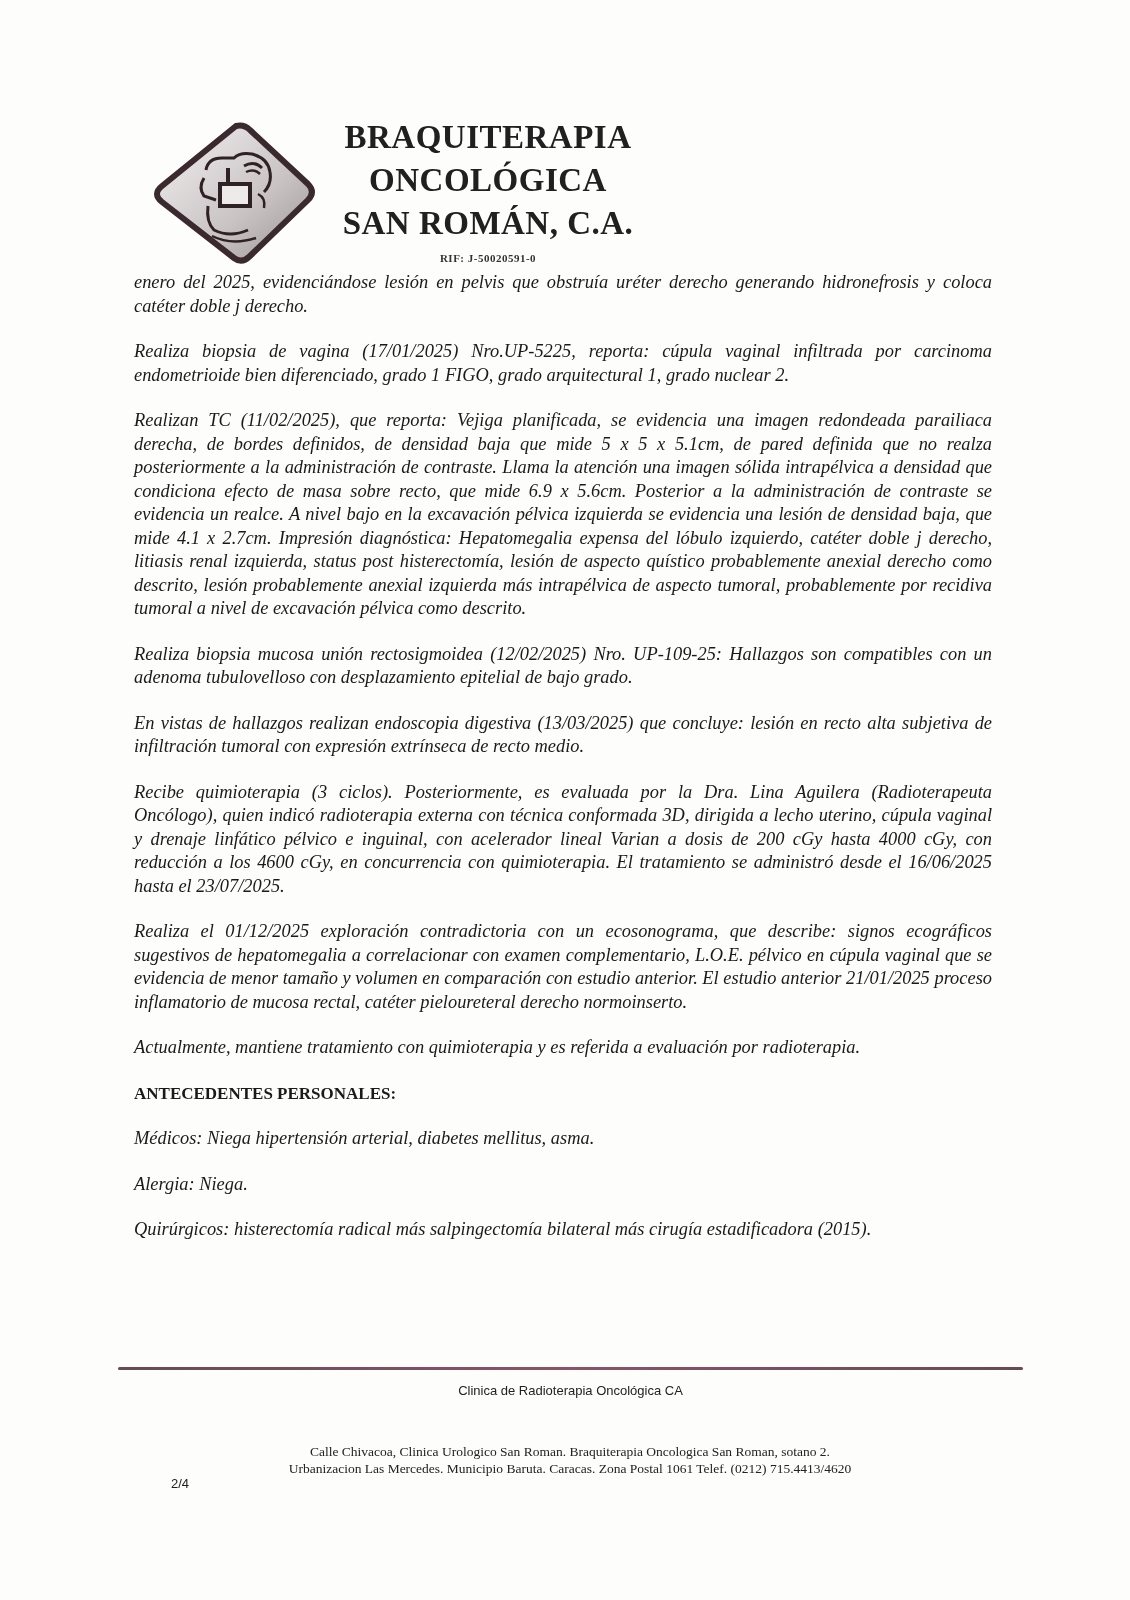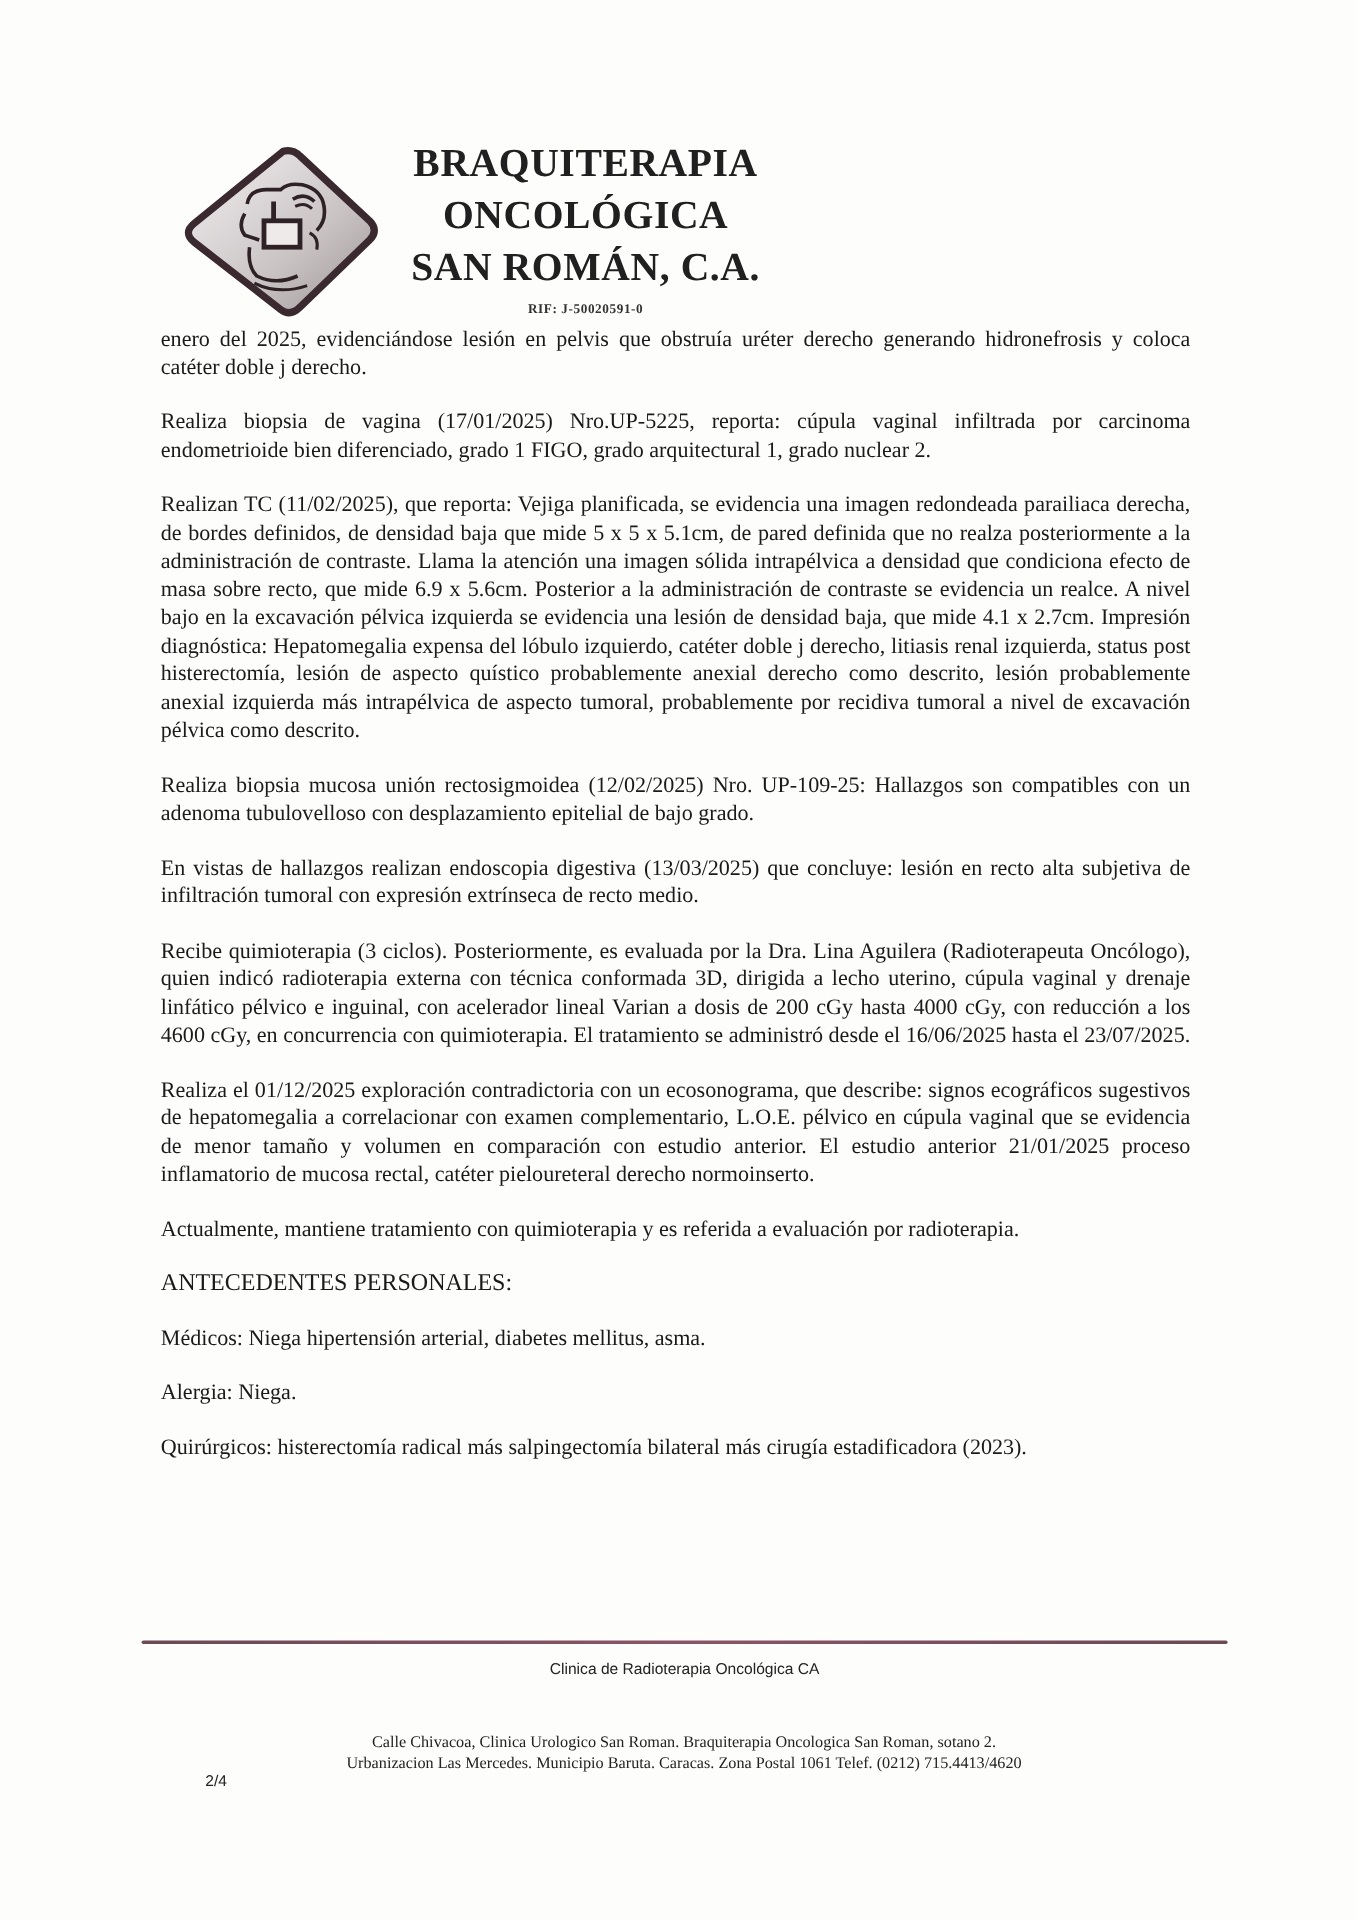--- a/index.html
+++ b/index.html
@@ -66,28 +66,29 @@
       left: 134px;
       top: 271px;
       width: 858px;
       font-size: 18.4px;
       line-height: 23.5px;
     }
     .body p {
       margin: 0 0 22px 0;
       text-align: justify;
       text-justify: inter-word;
+      font-style: italic;
     }
     .body p.nojust {
       text-align: left;
     }
     .body h3 {
       margin: 0 0 22px 0;
-      font-size: 20px;
-      font-weight: normal;
+      font-size: 17px;
+      font-weight: bold;
       line-height: 23.5px;
     }
     
     .footer-rule {
       position: absolute;
       left: 118px;
       top: 1367px;
       width: 905px;
       height: 3px;
       background: linear-gradient(to right, #6a4a55, #8a5566 50%, #6a4a55);
@@ -162,21 +163,21 @@
     <p>Realiza biopsia de vagina (17/01/2025) Nro.UP-5225, reporta: cúpula vaginal infiltrada por carcinoma endometrioide bien diferenciado, grado 1 FIGO, grado arquitectural 1, grado nuclear 2.</p>
     <p>Realizan TC (11/02/2025), que reporta: Vejiga planificada, se evidencia una imagen redondeada parailiaca derecha, de bordes definidos, de densidad baja que mide 5 x 5 x 5.1cm, de pared definida que no realza posteriormente a la administración de contraste. Llama la atención una imagen sólida intrapélvica a densidad que condiciona efecto de masa sobre recto, que mide 6.9 x 5.6cm. Posterior a la administración de contraste se evidencia un realce. A nivel bajo en la excavación pélvica izquierda se evidencia una lesión de densidad baja, que mide 4.1 x 2.7cm. Impresión diagnóstica: Hepatomegalia expensa del lóbulo izquierdo, catéter doble j derecho, litiasis renal izquierda, status post histerectomía, lesión de aspecto quístico probablemente anexial derecho como descrito, lesión probablemente anexial izquierda más intrapélvica de aspecto tumoral, probablemente por recidiva tumoral a nivel de excavación pélvica como descrito.</p>
     <p>Realiza biopsia mucosa unión rectosigmoidea (12/02/2025) Nro. UP-109-25: Hallazgos son compatibles con un adenoma tubulovelloso con desplazamiento epitelial de bajo grado.</p>
     <p>En vistas de hallazgos realizan endoscopia digestiva (13/03/2025) que concluye: lesión en recto alta subjetiva de infiltración tumoral con expresión extrínseca de recto medio.</p>
     <p>Recibe quimioterapia (3 ciclos). Posteriormente, es evaluada por la Dra. Lina Aguilera (Radioterapeuta Oncólogo), quien indicó radioterapia externa con técnica conformada 3D, dirigida a lecho uterino, cúpula vaginal y drenaje linfático pélvico e inguinal, con acelerador lineal Varian a dosis de 200 cGy hasta 4000 cGy, con reducción a los 4600 cGy, en concurrencia con quimioterapia. El tratamiento se administró desde el 16/06/2025 hasta el 23/07/2025.</p>
     <p>Realiza el 01/12/2025 exploración contradictoria con un ecosonograma, que describe: signos ecográficos sugestivos de hepatomegalia a correlacionar con examen complementario, L.O.E. pélvico en cúpula vaginal que se evidencia de menor tamaño y volumen en comparación con estudio anterior. El estudio anterior 21/01/2025 proceso inflamatorio de mucosa rectal, catéter pieloureteral derecho normoinserto.</p>
     <p class="nojust">Actualmente, mantiene tratamiento con quimioterapia y es referida a evaluación por radioterapia.</p>
     <h3>ANTECEDENTES PERSONALES:</h3>
     <p class="nojust">Médicos: Niega hipertensión arterial, diabetes mellitus, asma.</p>
     <p class="nojust">Alergia: Niega.</p>
-    <p class="nojust">Quirúrgicos: histerectomía radical más salpingectomía bilateral más cirugía estadificadora (2023).</p>
+    <p class="nojust">Quirúrgicos: histerectomía radical más salpingectomía bilateral más cirugía estadificadora (2015).</p>
   </div>
 
   <div class="footer-rule"></div>
   <div class="footer-title">Clinica de Radioterapia Oncológica CA</div>
   <div class="footer-address">
     <div>Calle Chivacoa, Clinica Urologico San Roman. Braquiterapia Oncologica San Roman, sotano 2.</div>
     <div>Urbanizacion Las Mercedes. Municipio Baruta. Caracas. Zona Postal 1061 Telef. (0212) 715.4413/4620</div>
   </div>
   <div class="page-number">2/4</div>
 

